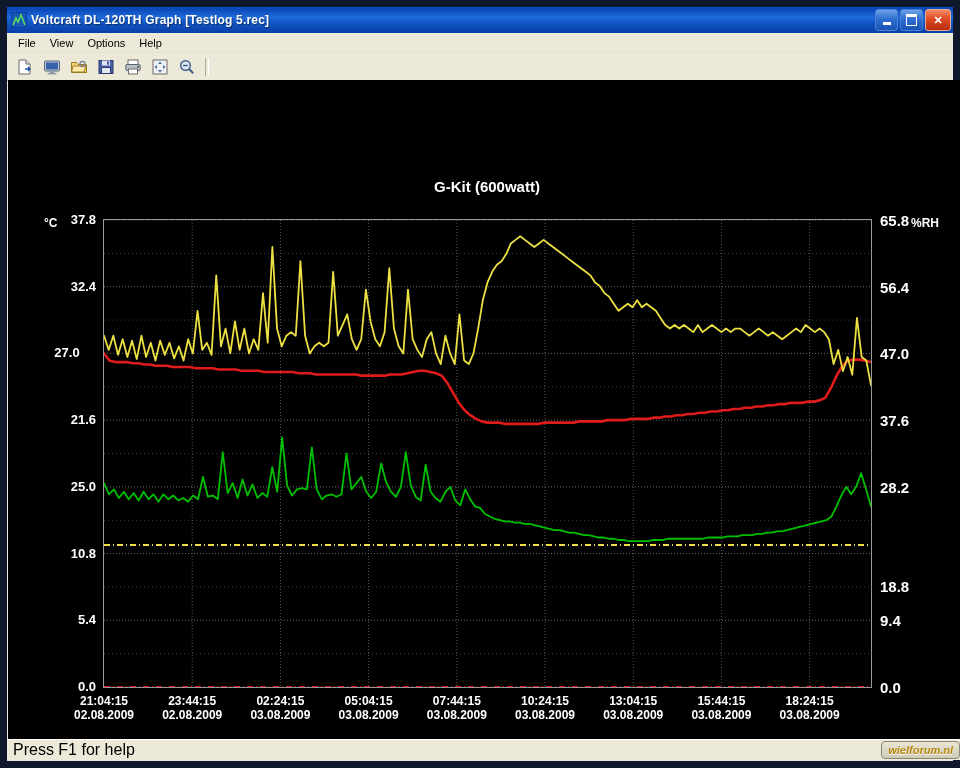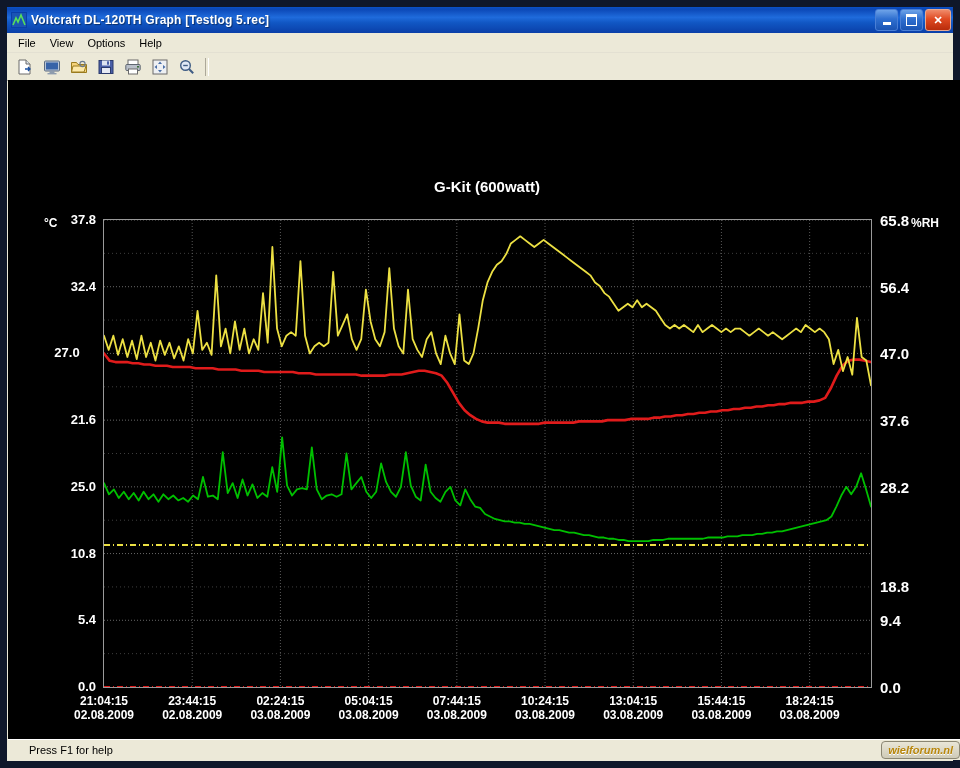--- a/index.html
+++ b/index.html
@@ -101,21 +101,21 @@
     position:absolute;left:0;right:0;top:658px;text-align:center;
     color:#e01b1b;font-size:14px;font-weight:bold;letter-spacing:.2px;
   }
 
   
   .statusbar{
     position:absolute;left:1px;bottom:1px;width:956px;height:20px;
     background:#ece9d8;display:flex;align-items:center;
     border-top:1px solid #fff;
   }
-  .status-text{font-size:11px;color:#000;padding-left:21px;flex:1 1 auto;}
+  .status-text{font-size:16px;color:#000;padding-left:5px;flex:1 1 auto;}
   .watermark{
     margin-right:4px;height:16px;padding:0 6px;border-radius:4px;
     background:linear-gradient(180deg,#e9e6d6,#cfcbb8);
     border:1px solid #8a8672;
     display:flex;align-items:center;
     font-size:11px;font-weight:bold;font-style:italic;color:#b8860b;
     text-shadow:0 1px 0 #fff;
   }
 </style>
 </head>

